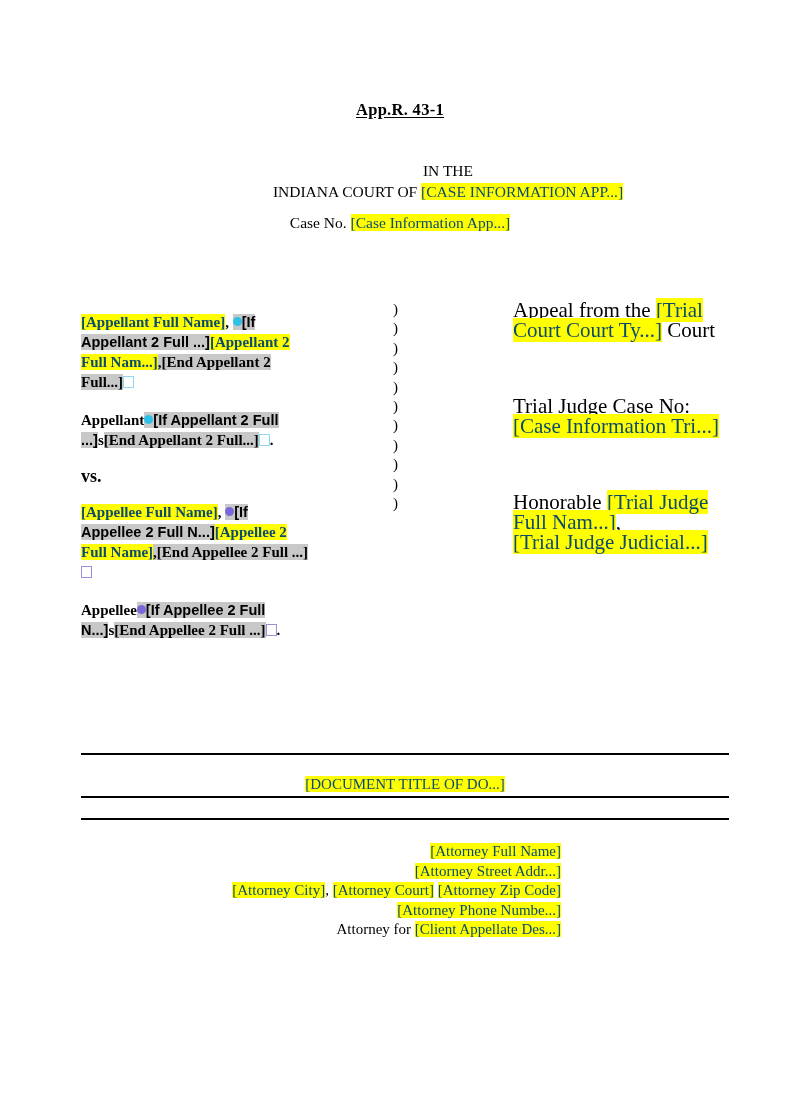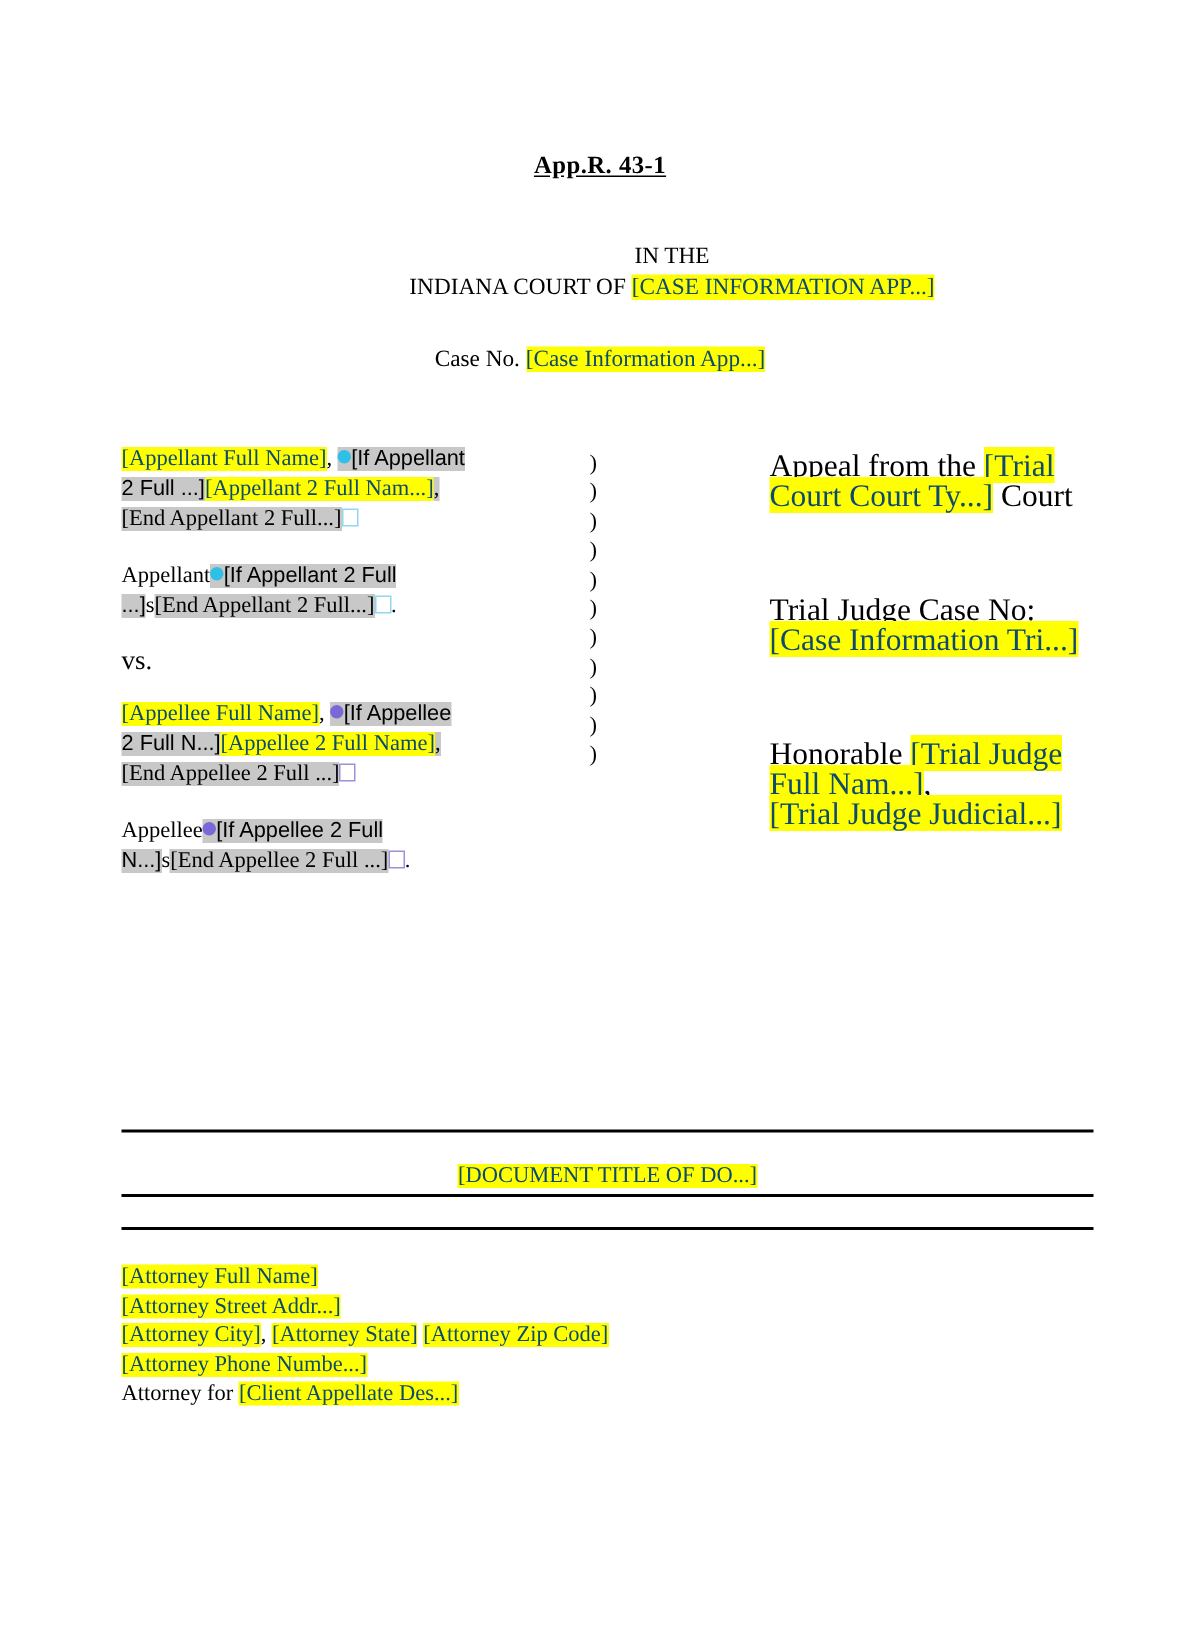--- a/index.html
+++ b/index.html
@@ -47,21 +47,21 @@
     width: 800px;
     text-align: center;
     font-size: 15.5px;
     line-height: 21px;
     padding-left: 48px;
   }
   .caption .line2 { white-space: nowrap; }
   .caseno {
     position: absolute;
     left: 0;
-    top: 231px;
+    top: 214px;
     width: 800px;
     text-align: center;
     font-size: 15.5px;
   }
 
   
   .hl-yellow {
     background: #ffff00;
     color: #0c4a6e;
   }
@@ -95,24 +95,25 @@
     border: 1.4px solid #8fd8ee;
     vertical-align: -1px;
     background: transparent;
   }
   .sq-purple { border-color: #9a90dc; }
 
   
   .party-col {
     position: absolute;
     left: 81px;
-    top: 296px;
+    top: 312px;
     width: 230px;
     font-size: 15px;
     line-height: 20px;
+    font-weight: bold;
   }
   .party-block { margin-bottom: 0; }
   .gap-1 { height: 18px; }
   .gap-2 { height: 16px; }
   .vs-line {
     font-size: 18px;
     line-height: 20px;
   }
 
   
@@ -164,21 +165,21 @@
 
   
   .attorney-block {
     position: absolute;
     left: 81px;
     top: 842px;
     width: 480px;
     font-size: 15px;
     line-height: 19.5px;
   }
-  .attorney-block div { white-space: nowrap; }
+  .attorney-block div { white-space: nowrap; text-align: right; }
 </style>
 </head>
 <body>
 
 <div class="page">
 
   <div class="doc-title">
     <span class="u">App.R. 43-1</span>
   </div>
 
@@ -238,18 +239,18 @@
   </div>
 
   <hr class="rule" id="rule-top">
   <div class="document-title"><span class="hl-yellow">[DOCUMENT TITLE OF DO...]</span></div>
   <hr class="rule" id="rule-mid">
   <hr class="rule" id="rule-bot">
 
   <div class="attorney-block">
     <div><span class="hl-yellow">[Attorney Full Name]</span></div>
     <div><span class="hl-yellow">[Attorney Street Addr...]</span></div>
-    <div><span class="hl-yellow">[Attorney City]</span><span>, </span><span class="hl-yellow">[Attorney State]</span><span> </span><span class="hl-yellow">[Attorney Zip Code]</span></div>
+    <div><span class="hl-yellow">[Attorney City]</span><span>, </span><span class="hl-yellow">[Attorney Court]</span><span> </span><span class="hl-yellow">[Attorney Zip Code]</span></div>
     <div><span class="hl-yellow">[Attorney Phone Numbe...]</span></div>
     <div><span>Attorney for </span><span class="hl-yellow">[Client Appellate Des...]</span></div>
   </div>
 
 </div>
 
 </body></html>

